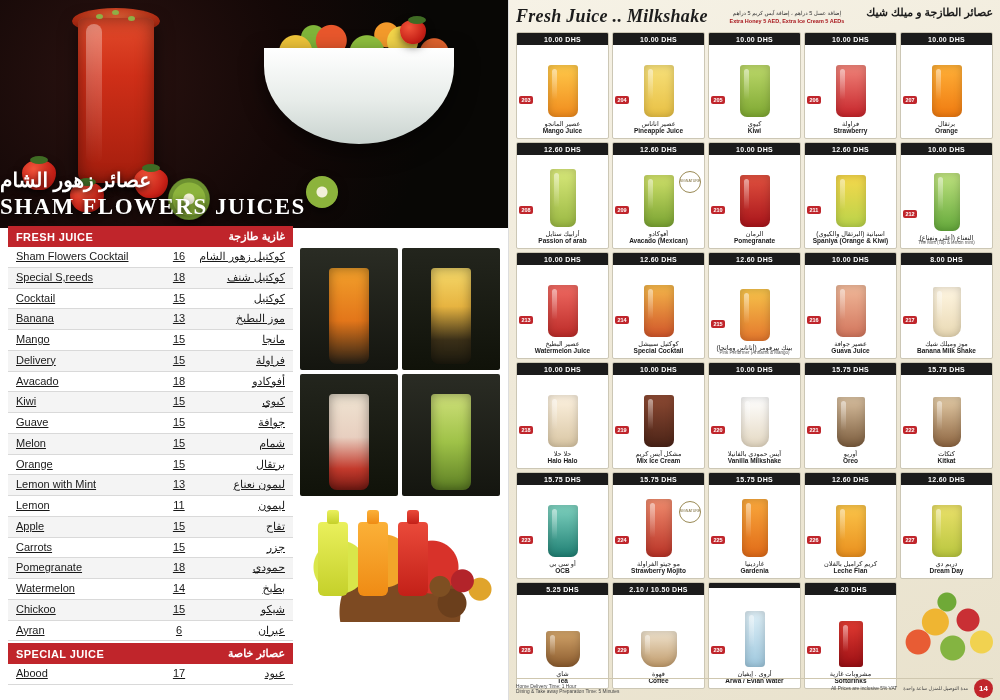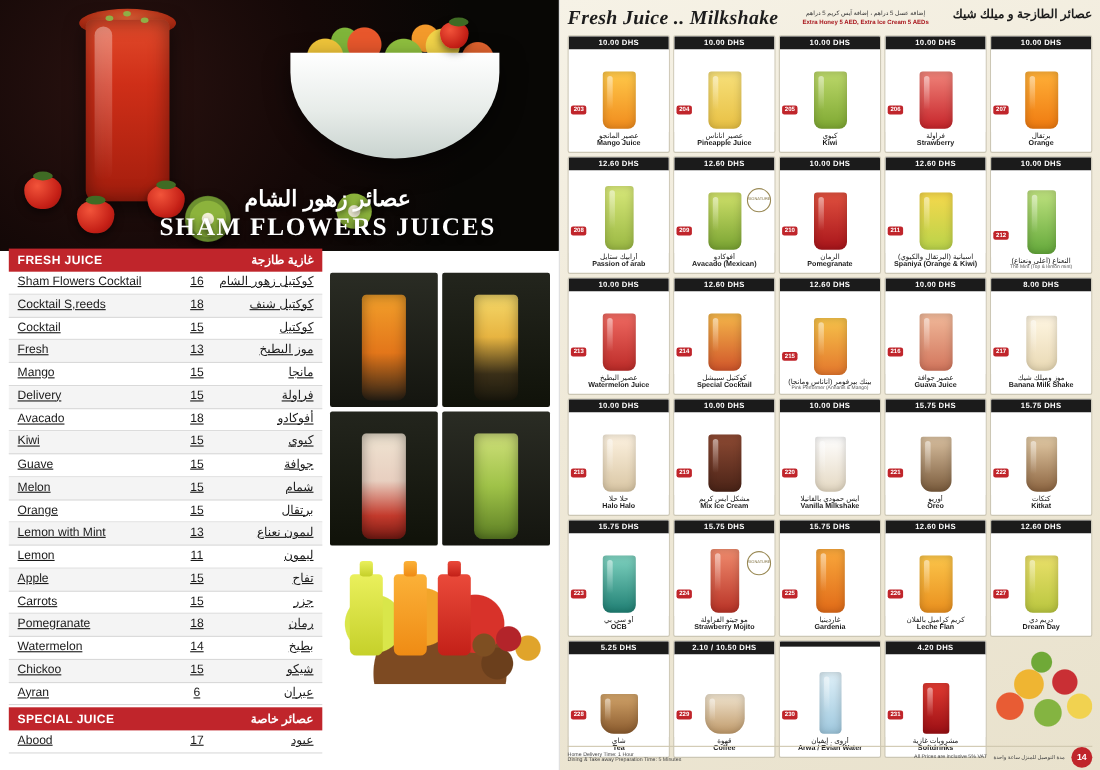--- a/index.html
+++ b/index.html
@@ -74,23 +74,22 @@
       radial-gradient(circle at 88% 62%, #e0632e 0 14px, transparent 15px),
       radial-gradient(circle at 27% 35%, #7fb53a 0 12px, transparent 13px),
       radial-gradient(circle at 64% 30%, #f39a2b 0 12px, transparent 13px);
   }
   .kiwi {
     position:absolute; width:42px; height:42px; border-radius:50%;
     background:radial-gradient(circle, #f2f0d8 0 5px, #8cb33c 6px 16px, #6d9130 17px 20px, #4e6b22 21px);
     box-shadow:0 4px 10px rgba(0,0,0,.5);
   }
   .hero-title-ar, .hero-title-en {
-    position:absolute; left:0; width:508px; text-align:center; color:#fff;
+    position:absolute; left:0; width:508px; color:#fff;
     text-shadow:0 2px 6px rgba(0,0,0,.8);
-    margin-left:44px;
   }
   .hero-title-ar { top:168px; font-size:20px; font-weight:bold; letter-spacing:1px; }
   .hero-title-en { top:194px; font-size:23px; font-weight:bold; letter-spacing:1.5px;
     font-family:"Liberation Serif", serif; }
 
   
   .menu-col { position:absolute; left:8px; top:226px; width:285px; }
   .sect-head {
     display:flex; justify-content:space-between; align-items:center;
     background:#c0252b; color:#fff; font-size:11px; font-weight:bold;
@@ -262,31 +261,31 @@
         <span>FRESH JUICE</span>
         <span>غازية طازجة</span>
       </div>
       <div>
         <div class="m-row">
             <span class="m-name">Sham Flowers Cocktail</span>
             <span class="m-price">16</span>
             <span class="m-ar">كوكتيل زهور الشام</span>
           </div>
         <div class="m-row">
-            <span class="m-name">Cocktail S,reeds</span>
+            <span class="m-name">Special S,reeds</span>
             <span class="m-price">18</span>
             <span class="m-ar">كوكتيل شنف</span>
           </div>
         <div class="m-row">
             <span class="m-name">Cocktail</span>
             <span class="m-price">15</span>
             <span class="m-ar">كوكتيل</span>
           </div>
         <div class="m-row">
-            <span class="m-name">Fresh</span>
+            <span class="m-name">Banana</span>
             <span class="m-price">13</span>
             <span class="m-ar">موز البطيخ</span>
           </div>
         <div class="m-row">
             <span class="m-name">Mango</span>
             <span class="m-price">15</span>
             <span class="m-ar">مانجا</span>
           </div>
         <div class="m-row">
             <span class="m-name">Delivery</span>
@@ -334,21 +333,21 @@
             <span class="m-ar">تفاح</span>
           </div>
         <div class="m-row">
             <span class="m-name">Carrots</span>
             <span class="m-price">15</span>
             <span class="m-ar">جزر</span>
           </div>
         <div class="m-row">
             <span class="m-name">Pomegranate</span>
             <span class="m-price">18</span>
-            <span class="m-ar">رمان</span>
+            <span class="m-ar">حمودي</span>
           </div>
         <div class="m-row">
             <span class="m-name">Watermelon</span>
             <span class="m-price">14</span>
             <span class="m-ar">بطيخ</span>
           </div>
         <div class="m-row">
             <span class="m-name">Chickoo</span>
             <span class="m-price">15</span>
             <span class="m-ar">شيكو</span>

